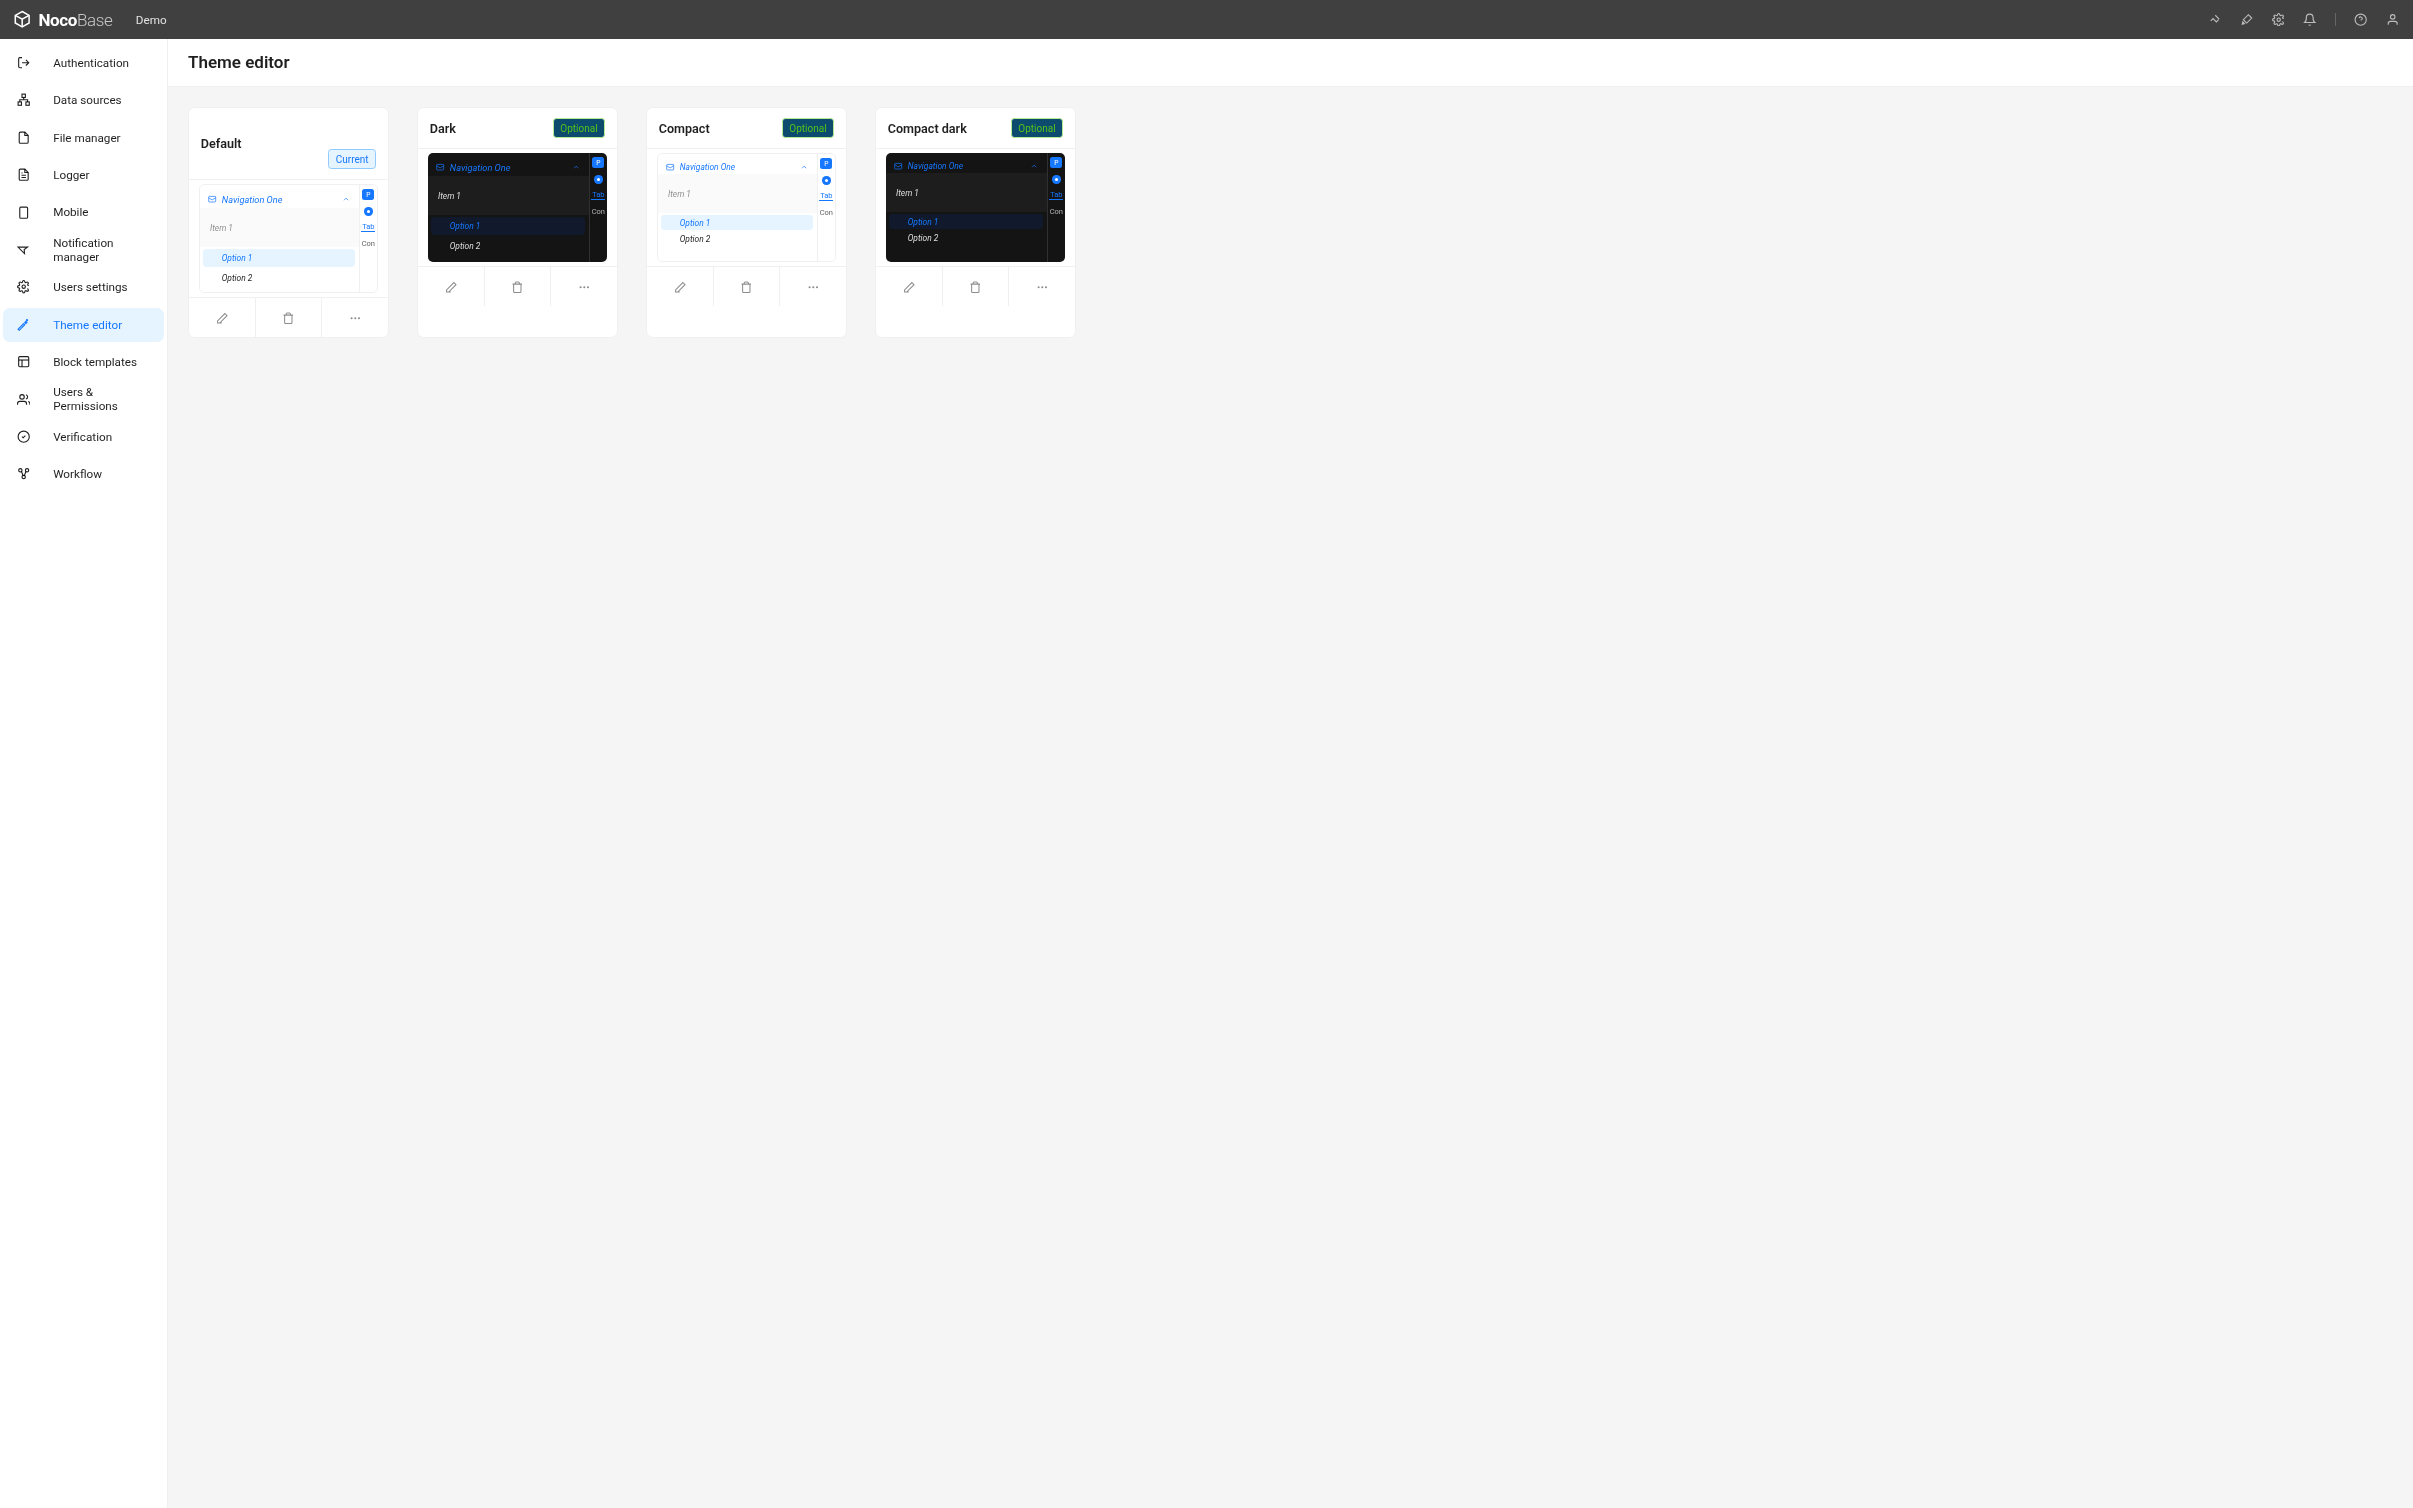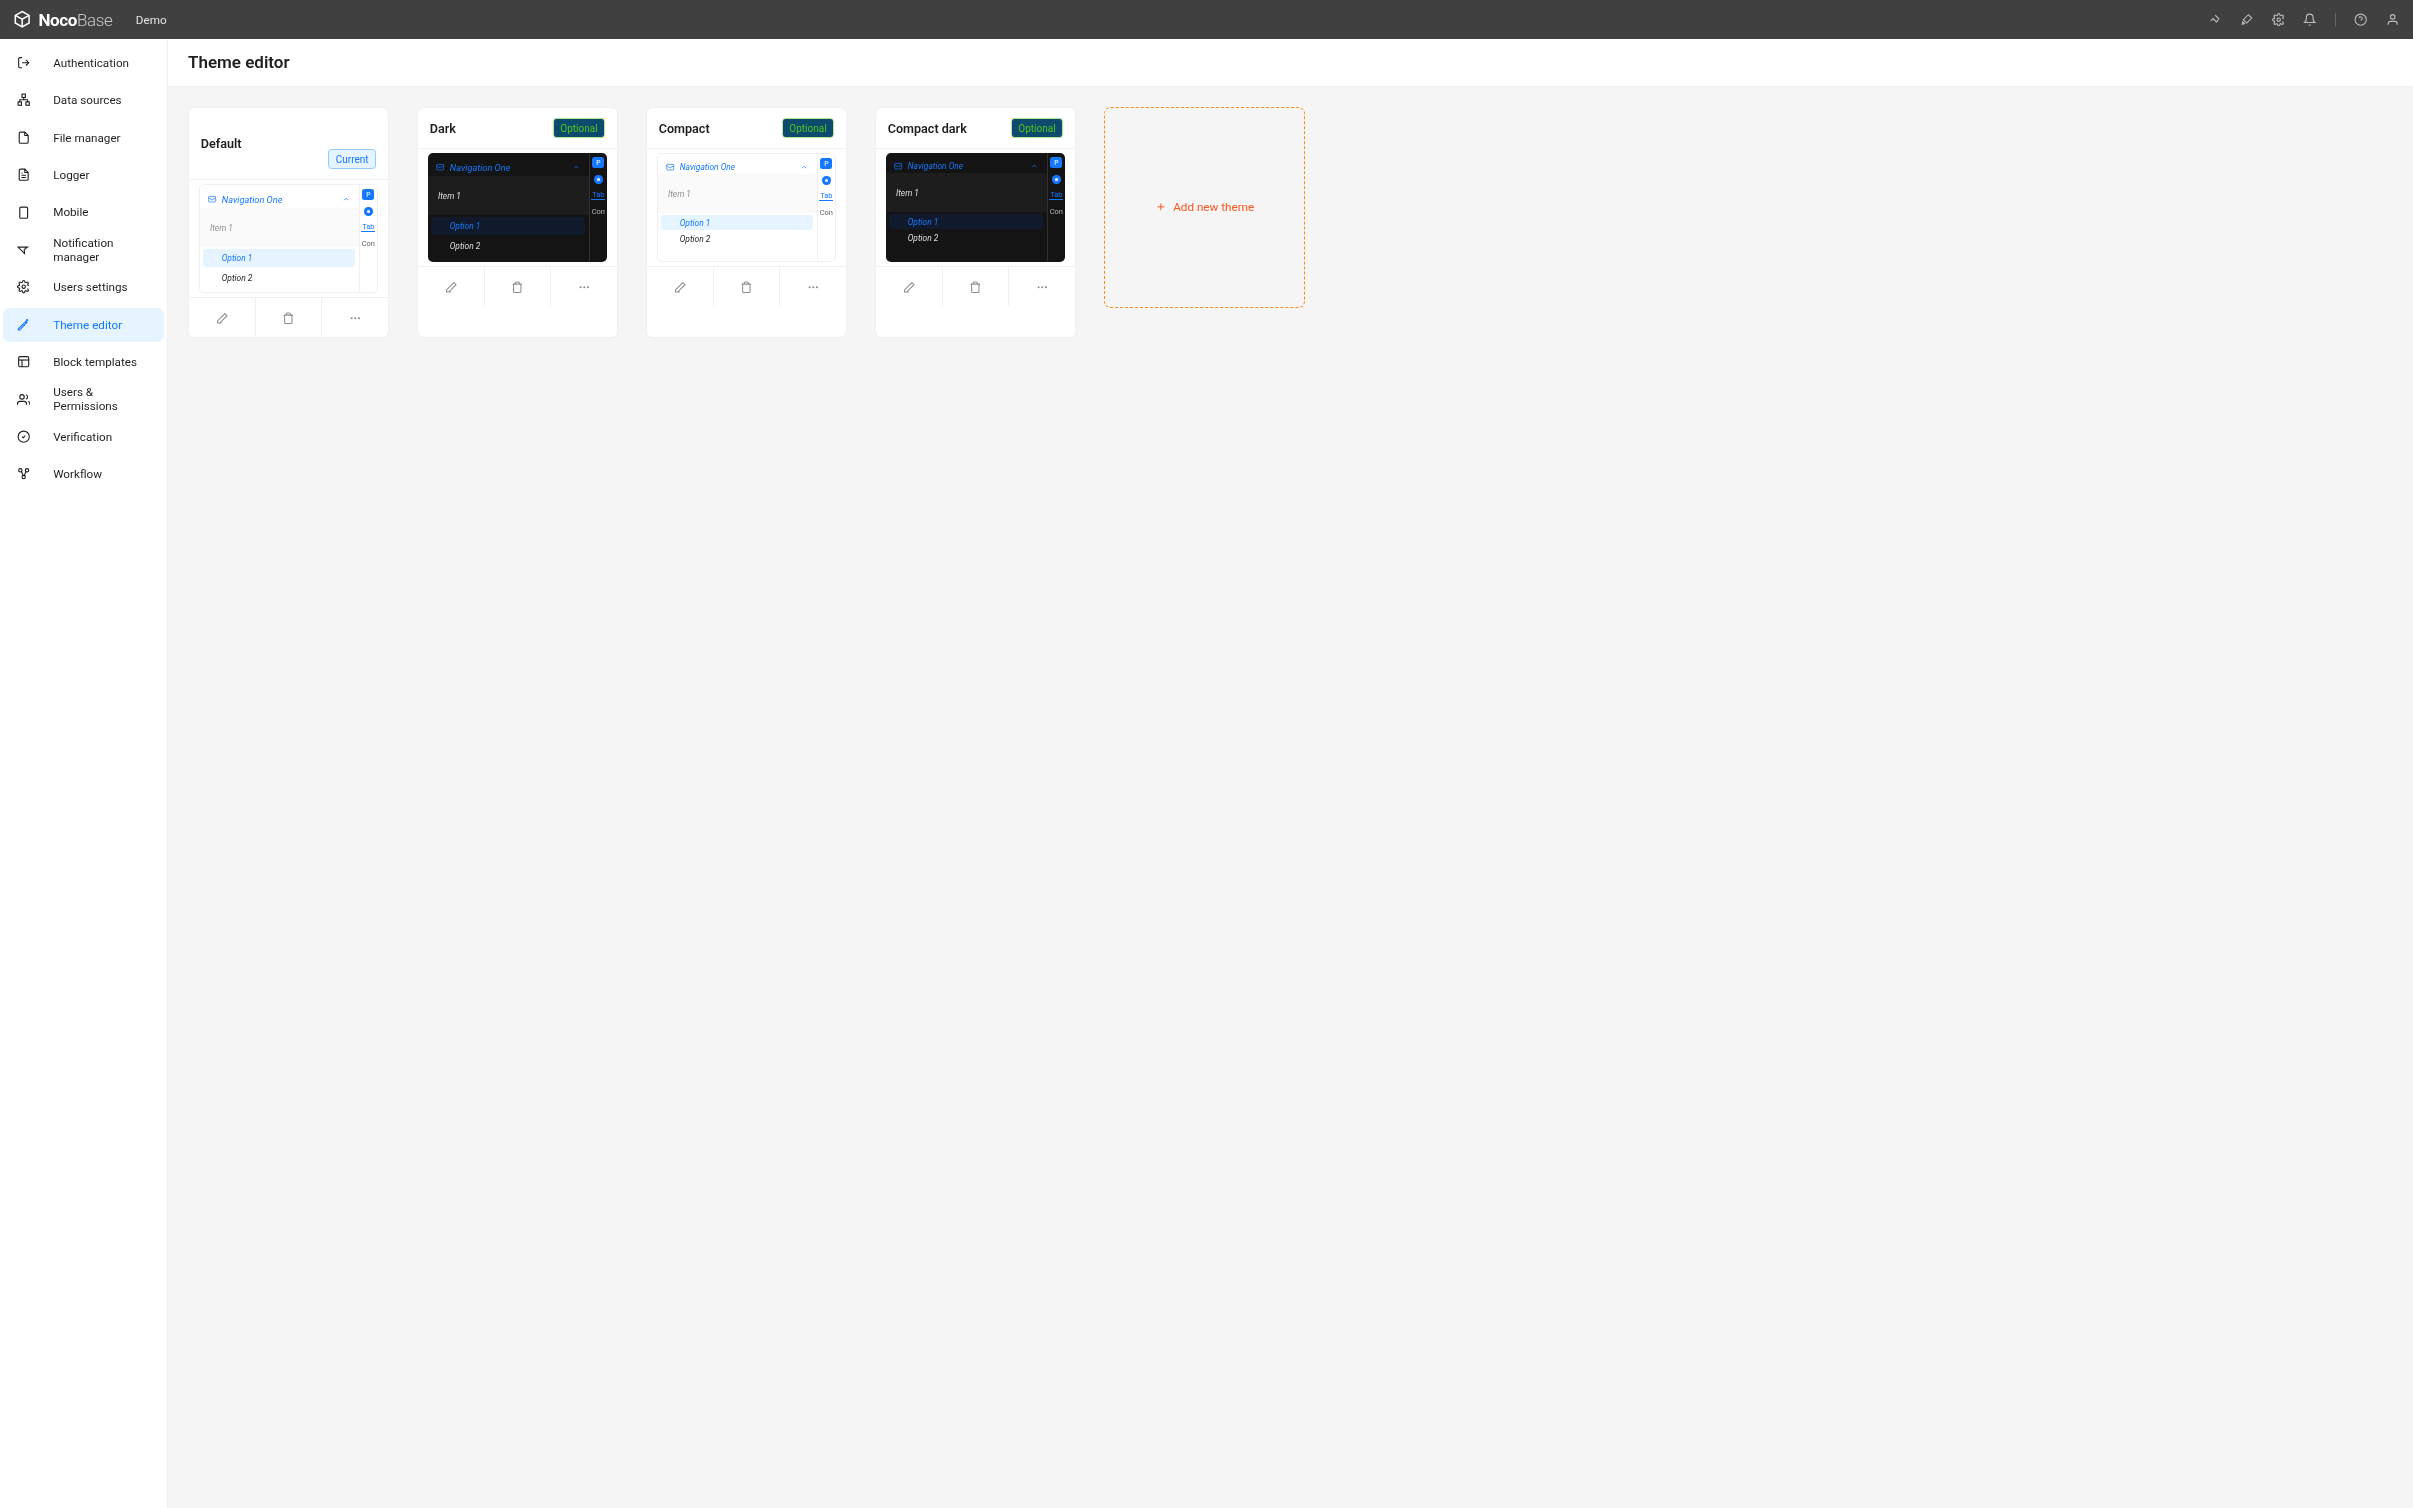--- a/index.html
+++ b/index.html
@@ -587,24 +587,17 @@
       </div>
       <div class="card-action">
         <svg viewBox="0 0 24 24" fill="none" stroke="currentColor" stroke-width="2">
                   <circle cx="5" cy="12" r="1"></circle>
                   <circle cx="12" cy="12" r="1"></circle>
                   <circle cx="19" cy="12" r="1"></circle>
                 </svg>
       </div>
     </div>
   </div>
-          <div class="add-card">
-  <svg viewBox="0 0 24 24" fill="none" stroke="currentColor" stroke-width="2">
-              <line x1="12" y1="5" x2="12" y2="19"></line>
-              <line x1="5" y1="12" x2="19" y2="12"></line>
-            </svg>
-  <span>Add new theme</span>
+        </div>
+    </div>
+  </div>
 </div>
-        </div>
-    </div>
-  </div>
-</div>
 
 
 </body></html>

